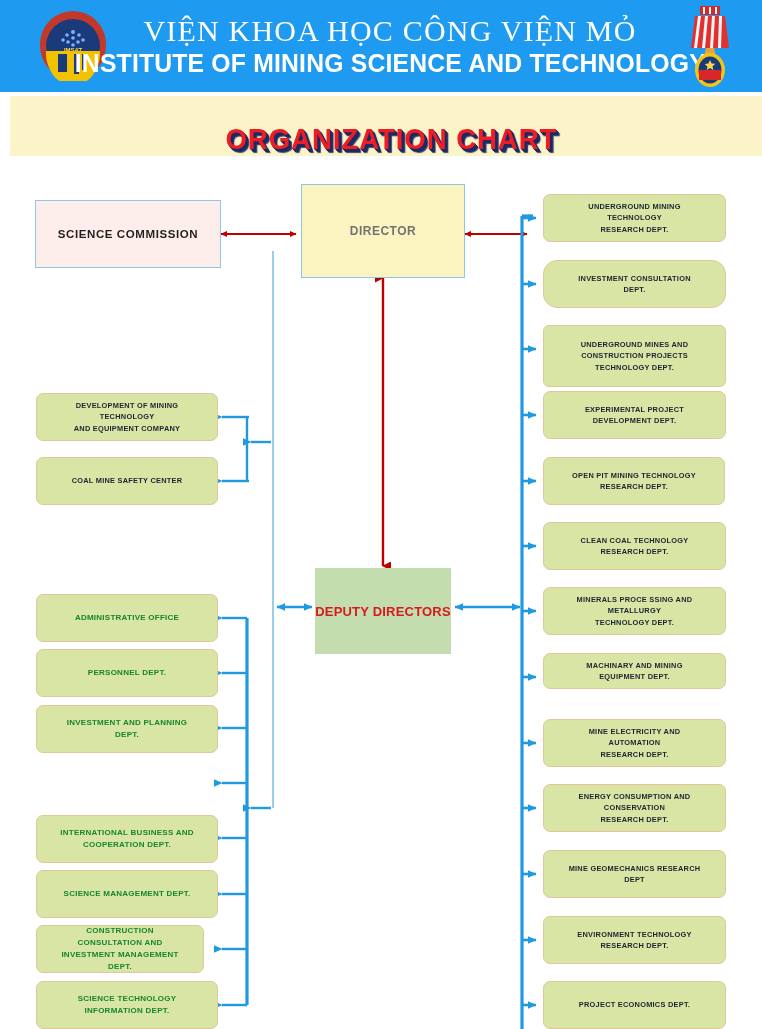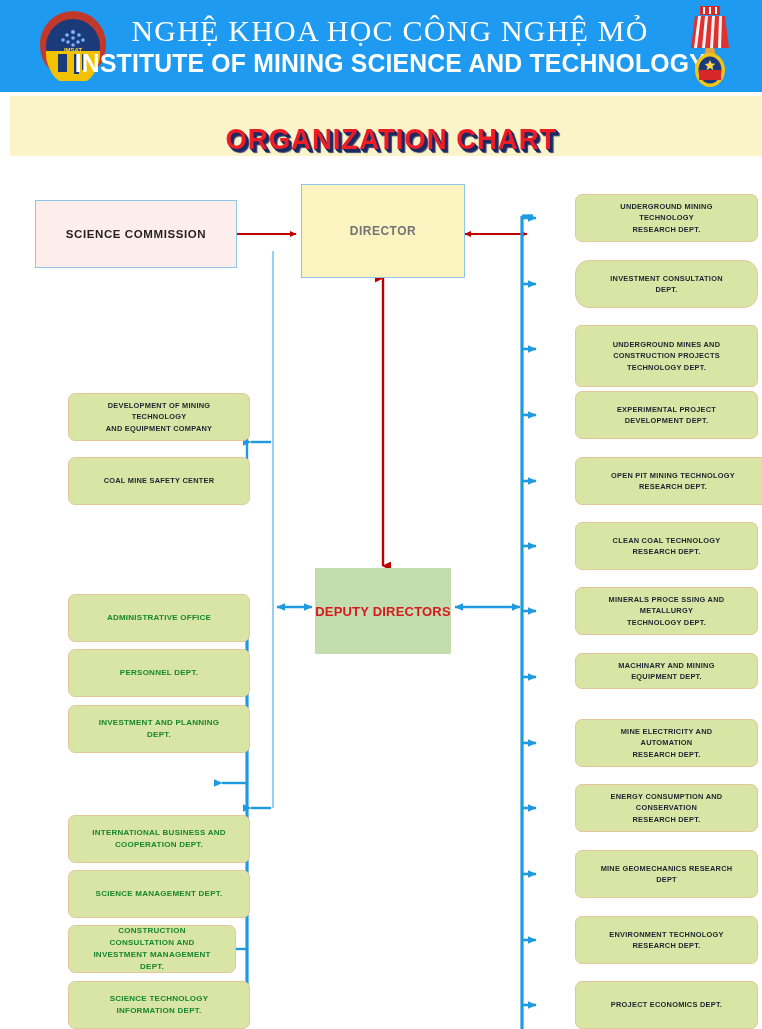--- a/index.html
+++ b/index.html
@@ -89,21 +89,20 @@
   .box-deputy{
     background:#c3ddae;border:none;
     color:#d71920;font-weight:bold;font-size:13px;letter-spacing:.2px;
   }
 
   
   .pill{
     background:#d8e5a4;border:1.5px solid #e3c79c;border-radius:7px;
     font-weight:bold;font-size:7.4px;letter-spacing:.25px;line-height:1.5;
     padding:2px 23px;
-    margin-left:32px;
   }
   .pill.dark{color:#1b2430;}
   .pill.green{color:#17862f;font-size:8px;}
 </style>
 </head>
 <body>
 
 <div id="header">
   <div id="header-inner">
 
@@ -126,21 +125,21 @@
         <path d="M8 44 A27 27 0 0 0 62 44 L62 40 L8 40 Z" fill="#f2c200"></path>
         <path d="M10 43 h50 v6 a25 25 0 0 1 -50 0 z" fill="#f2c200"></path>
         <path d="M20 43 h9 v18 h-9 z" fill="#1b3a7a"></path>
         <path d="M36 43 h5 v20 h-5 z" fill="#1b3a7a"></path>
         <path d="M44 43 h4 v16 h-4 z" fill="#1b3a7a"></path>
         <path d="M2 33 A33 33 0 0 1 68 33 L64 33 A29 29 0 0 0 6 33 Z" fill="#c0392b"></path>
       </svg>
     </div>
 
     <div id="header-titles">
-      <div id="title-vn">NGHỆ KHOA HỌC CÔNG NGHỆ MỎ</div>
+      <div id="title-vn">VIỆN KHOA HỌC CÔNG VIỆN MỎ</div>
       <div id="title-en">INSTITUTE OF MINING SCIENCE AND TECHNOLOGY</div>
     </div>
 
     <div id="medal">
       <svg width="56" height="86" viewBox="0 0 56 86">
         <rect x="18" y="2" width="20" height="9" fill="#d62828"></rect>
         <g fill="#ffffff">
           <rect x="21" y="3" width="2" height="7"></rect>
           <rect x="27" y="3" width="2" height="7"></rect>
           <rect x="33" y="3" width="2" height="7"></rect>
@@ -245,21 +244,21 @@
       <line x1="247" y1="517" x2="222" y2="517" marker-end="url(#bluL)"></line>
       <line x1="247" y1="572" x2="222" y2="572" marker-end="url(#bluL)"></line>
       <line x1="247" y1="627" x2="222" y2="627" marker-end="url(#bluL)"></line>
       <line x1="247" y1="682" x2="222" y2="682" marker-end="url(#bluL)"></line>
       <line x1="247" y1="738" x2="222" y2="738" marker-end="url(#bluL)"></line>
       <line x1="247" y1="793" x2="222" y2="793" marker-end="url(#bluL)"></line>
       <line x1="247" y1="849" x2="222" y2="849" marker-end="url(#bluL)"></line>
     </g>
   </svg>
 
-  <div class="node box-science" style="left:35px;top:44px;width:202px;height:68px;">
+  <div class="node box-science" style="left:35px;top:44px;width:186px;height:68px;">
     <span>SCIENCE COMMISSION</span>
   </div>
 
   <div class="node box-director" style="left:301px;top:28px;width:164px;height:94px;">
     <span>DIRECTOR</span>
   </div>
 
   <div class="node box-deputy" style="left:315px;top:412px;width:136px;height:86px;align-items:center;">
     <span>DEPUTY DIRECTORS</span>
   </div>
@@ -269,21 +268,21 @@
     </div>
   <div class="node pill dark" style="left:543px;top:104px;width:183px;height:48px;border-radius:14px;">
     <span>INVESTMENT CONSULTATION DEPT.</span>
     </div>
   <div class="node pill dark" style="left:543px;top:169px;width:183px;height:62px;border-radius:6px;">
     <span>UNDERGROUND MINES AND CONSTRUCTION PROJECTS<br>TECHNOLOGY DEPT.</span>
     </div>
   <div class="node pill dark" style="left:543px;top:235px;width:183px;height:48px;">
     <span>EXPERIMENTAL PROJECT DEVELOPMENT DEPT.</span>
     </div>
-  <div class="node pill dark" style="left:543px;top:301px;width:196px;height:48px;">
+  <div class="node pill dark" style="left:543px;top:301px;width:182px;height:48px;">
     <span>OPEN PIT MINING TECHNOLOGY RESEARCH DEPT.</span>
     </div>
   <div class="node pill dark" style="left:543px;top:366px;width:183px;height:48px;">
     <span>CLEAN COAL TECHNOLOGY RESEARCH DEPT.</span>
     </div>
   <div class="node pill dark" style="left:543px;top:431px;width:183px;height:48px;">
     <span>MINERALS PROCE SSING AND METALLURGY<br>TECHNOLOGY DEPT.</span>
     </div>
   <div class="node pill dark" style="left:543px;top:497px;width:183px;height:36px;">
     <span>MACHINARY AND MINING EQUIPMENT DEPT.</span>

